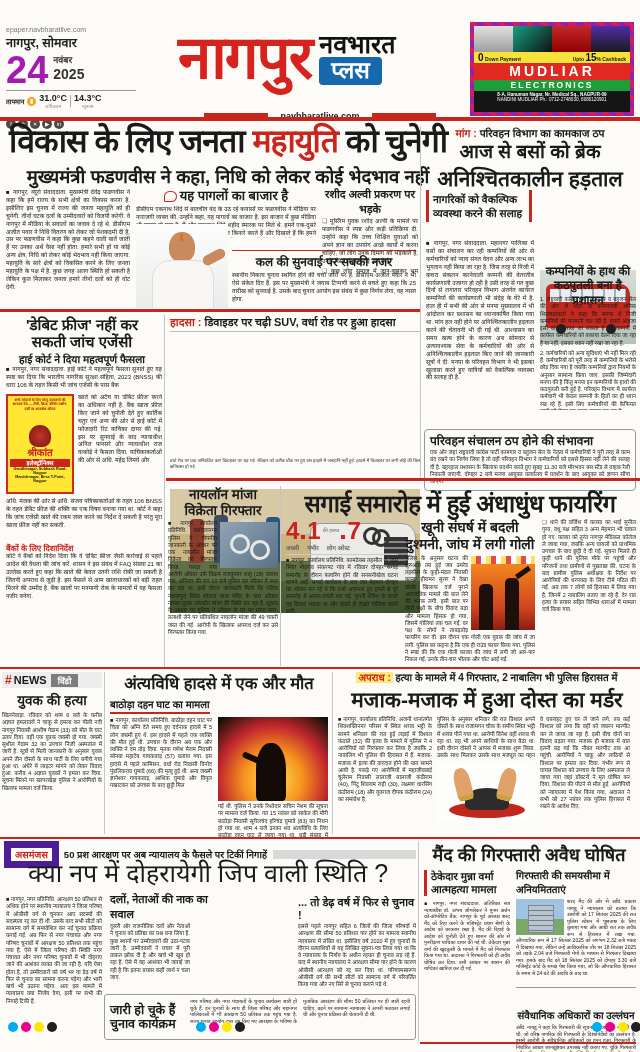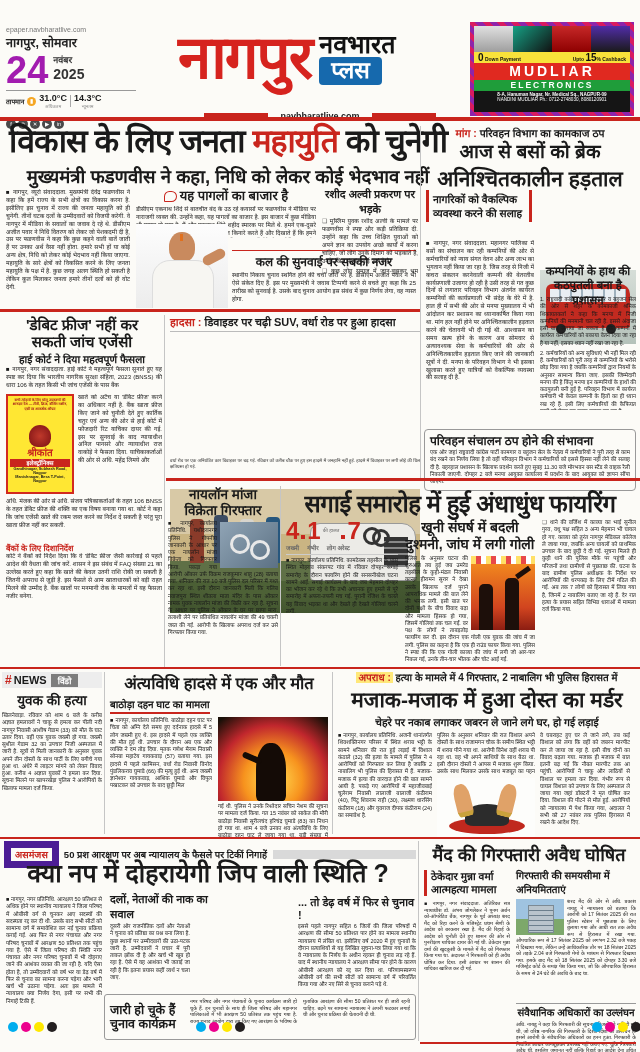--- a/index.html
+++ b/index.html
@@ -284,21 +284,20 @@
       </div>
     </div>
   </div>
 
   <div class="abs" style="left:338px;top:670px;width:298px;">
     <div class="ctr" style="font-size:10px;">
       <span class="kick-label" style="background:#ffe87a;padding:0 2px;">अपराध :</span>
       <span class="b">हत्या के मामले में 4 गिरफ्तार, 2 नाबालिग भी पुलिस हिरासत में</span>
     </div>
     <div class="ctr" style="font-size:21px;font-weight:900;margin-top:1px;">मजाक-मजाक में हुआ दोस्त का मर्डर</div>
-    <div class="ctr b" style="font-size:10.5px;margin-top:2px;">चेहरे पर नकाब लगाकर जबरन ले जाने लगे घर, हो गई लड़ाई</div>
     <div style="display:flex;margin-top:3px;">
       <div class="t55 jst" style="width:94px;height:108px;">■ नागपुर, कार्यालय प्रतिनिधि. अजनी थानांतर्गत शिवशक्तिनगर परिसर में स्थित शराब भट्टी के सामने शनिवार की रात हुई लड़ाई में विशाल कंठाले (32) की हत्या के मामले में पुलिस ने 4 आरोपियों को गिरफ्तार कर लिया है जबकि 2 नाबालिग भी पुलिस की हिरासत में हैं. मजाक-मजाक में हत्या की वारदात होने की बात सामने आयी है. पकड़े गए आरोपियों में महाजीवबाई चूलेराम निवासी लालाजी बालाजी कंठीराम (40), पिंटू शिवराम राही (30), लक्ष्मण धारसिंग कंठीराम (18) और युवराज दीपक कंठीराम (24) का समावेश है.</div>
       <div style="width:98px;margin-left:5px;">
         <div class="t55 jst" style="height:44px;">पुलिस के अनुसार शनिवार की रात विशाल अपने दोस्तों के साथ राजामगन चौक के समीप स्थित भट्टी में शराब पीने गया था. आरोपी विनेश वहीं शराब पी रहा था. वह भी अपने साथियों के साथ बैठा था. इसी दौरान दोस्तों ने आपस में मजाक शुरू किया. उसके साथ मिलकर उसके साथ मजबूत का पहन कपड़े, दोनों ने अपने बैरा नकाब से ढक लिया, शराब की भट्टी में लड़ाई और जबरन रही.</div>
         <div class="photo" style="width:98px;height:60px;background:#fdfdfb;position:relative;margin-top:2px;">
           <i class="abs" style="left:12px;top:40px;width:76px;height:16px;background:#c0281e;border-radius:50%;"></i>
           <i class="abs" style="left:28px;top:26px;width:44px;height:22px;background:#2c2c2c;border-radius:50% 50% 20% 20%;"></i>
           <i class="abs" style="left:18px;top:6px;width:16px;height:28px;background:#e0a268;border-radius:40% 40% 20% 20%;transform:rotate(-14deg);border-bottom:5px solid #caa23c;"></i>
           <i class="abs" style="left:62px;top:6px;width:16px;height:28px;background:#e0a268;border-radius:40% 40% 20% 20%;transform:rotate(14deg);border-bottom:5px solid #caa23c;"></i>
         </div>
@@ -308,21 +307,21 @@
   </div>
 
   <div class="abs hr-red" style="left:0;top:837px;width:640px;height:2px;"></div>
   <div class="abs vline" style="left:418px;top:841px;height:200px;"></div>
 
   <div class="abs" style="left:4px;top:841px;width:412px;display:flex;align-items:center;">
     <span class="kick-label" style="border:7px solid #4c1d95;font-size:9.5px;padding:0 4px;">असमंजस</span>
     <span class="b" style="font-size:9.5px;margin-left:5px;">50 प्रश आरक्षण पर अब न्यायालय के फैसले पर टिकीं निगाहें</span>
     <span style="flex:1;height:9px;background:#d9d9d9;margin-left:6px;"></span>
   </div>
-  <div class="abs ctr" style="left:0;top:855px;width:416px;font-size:25px;font-weight:700;">क्या नप में दोहरायेगी जिप वाली स्थिति ?</div>
+  <div class="abs ctr" style="left:0;top:855px;width:416px;font-size:25px;font-weight:400;">क्या नप में दोहरायेगी जिप वाली स्थिति ?</div>
 
   <div class="abs t55 jst" style="left:6px;top:896px;width:96px;height:122px;">■ नागपुर, नगर प्रतिनिधि. आरक्षण 50 प्रतिशत से अधिक होने पर स्थानीय न्यायालय ने जिला परिषद में ओबीसी वर्ग से चुनकर आए सदस्यों की सदस्यता रद्द कर दी थी. उसके बाद सभी सीटों को सामान्य वर्ग में समावेशित कर नई चुनाव प्रक्रिया कराई गई. अब फिर से नगर पंचायत और नगर परिषद चुनावों में आरक्षण 50 प्रतिशत तक पहुंच गया है. ऐसे में जिला परिषद की स्थिति नगर पंचायत और नगर परिषद चुनावों में भी दोहराए जाने की आशंका व्यक्त की जा रही है. यदि ऐसा होता है, तो उम्मीदवारों को वर्ष भर या डेढ़ वर्ष में फिर से चुनाव का सामना करना पड़ेगा और भारी खर्च भी उठाना पड़ेगा. अतः इस मामले में न्यायालय क्या निर्णय देगा, इसी पर सभी की निगाहें टिकी हैं.</div>
   <div class="abs" style="left:110px;top:891px;width:124px;">
     <div class="b" style="font-size:11px;">दलों, नेताओं की नाक का सवाल</div>
     <div class="t55 jst" style="height:82px;margin-top:2px;">
       <span style="float:right;width:44px;height:62px;"></span>
       <span>दूसरी ओर राजनीतिक दलों और नेताओं ने चुनाव को प्रतिष्ठा का प्रश्न बना लिया है. कुछ स्थानों पर उम्मीदवारों की उठा-पटक जारी है. उम्मीदवारों ने प्रचार में पूरी ताकत झोंक दी है और खर्च भी खूब हो रहा है. ऐसे में यह आशंका भी जताई जा रही है कि इतना प्रयास कहीं व्यर्थ न चला जाए.</span>
     </div>
   </div>
 
@@ -343,21 +342,21 @@
   </div>
   <div class="abs t5 jst" style="left:424px;top:900px;width:86px;height:138px;">■ नागपुर, नगर संवाददाता. अतिरिक्त सत्र न्यायाधीश डॉ. अभय जोगलेकर ने पूनम अर्बन को-ऑपरेटिव बैंक, नागपुर के पूर्व अध्यक्ष शरद मैंद को रिहा करने के मजिस्ट्रेट प्रथम श्रेणी के आदेश को बरकरार रखा है. मैंद की रिहाई के आदेश को चुनौती देते हुए शासन की ओर से पुनरीक्षण याचिका दायर की गई थी. ठेकेदार मुन्ना वर्मा की खुदकुशी के मामले में मैंद को गिरफ्तार किया गया था. अदालत ने गिरफ्तारी को ही अवैध घोषित कर दिया. इसी आधार पर शासन की याचिका खारिज कर दी गई.</div>
   <div class="abs" style="left:516px;top:868px;width:120px;">
     <div class="b" style="font-size:10px;">गिरफ्तारी की समयसीमा में अनियमितताएं</div>
     <div class="t5 jst" style="height:86px;margin-top:2px;">
       <span class="photo" style="float:left;width:48px;height:36px;background:linear-gradient(#9fc3e0 0 55%,#7da86b 55%);margin:1px 3px 1px 0;display:block;position:relative;">
         <i class="abs" style="left:12px;top:6px;width:24px;height:26px;background:#b9c4cc;border:1px solid #7c8a94;background-image:repeating-linear-gradient(180deg,transparent 0 4px,#6c7f8d 4px 5px);"></i>
       </span>
       <span>शरद मैंद की ओर से अधि. प्रकाश नायडू ने न्यायालय को बताया कि आरोपी को 17 सितंबर 2025 की रात पुलिस स्टेशन में पूछताछ के लिए बुलाया गया और आधी रात तक अवैध रूप से हिरासत में रखा गया. औपचारिक रूप से 17 सितंबर 2025 को लगभग 2.32 बजे पकड़ में दिखाया गया, लेकिन उन्हें आधिकारिक तौर पर 18 सितंबर 2025 को तड़के 2.04 बजे गिरफ्तारी मेमो के माध्यम से गिरफ्तार दिखाया गया. इसके बाद मैंद को 18 सितंबर 2025 को दोपहर 3.30 बजे मजिस्ट्रेट कोर्ट के समक्ष पेश किया गया, जो कि औपचारिक हिरासत के समय से 24 घंटे की अवधि के बाद था.</span>
     </div>
-    <div class="ctr b" style="font-size:10px;border-top:1px solid #999;margin-top:19px;padding-top:1px;">संवैधानिक अधिकारों का उल्लंघन</div>
+    <div class="ctr b" style="font-size:10px;border-top:1px solid #999;margin-top:3px;padding-top:20px;">संवैधानिक अधिकारों का उल्लंघन</div>
     <div class="t5 jst" style="height:62px;margin-top:2px;">अधि. नायडू ने कहा कि गिरफ्तारी की सूचना परिजनों को नहीं दी गई थी, जो वरिष्ठ नागरिक की गिरफ्तारी के दिशानिर्देशों का उल्लंघन है. इससे आरोपी के संवैधानिक अधिकारों का हनन हुआ. गिरफ्तारी के निर्धारित आधार जानबूझकर उपलब्ध नहीं कराए गए. चूंकि गिरफ्तारी अवैध थी, इसलिए जमानत नहीं बल्कि रिहाई का आदेश देना उचित है. सत्र न्यायालय ने मजिस्ट्रेट कोर्ट के आदेश को सही ठहराते हुए शासन की पुनरीक्षण याचिका खारिज कर दी.</div>
   </div>
   <div class="abs hr-red" style="left:420px;top:1042px;width:216px;height:2px;"></div>
 
   <div class="abs dot4" style="left:8px;top:1022px;">
     <i style="background:#00adee;"></i>
       <i style="background:#ec008c;"></i>
       <i style="background:#ffe800;"></i>
       <i style="background:#231f20;"></i>
   </div>

